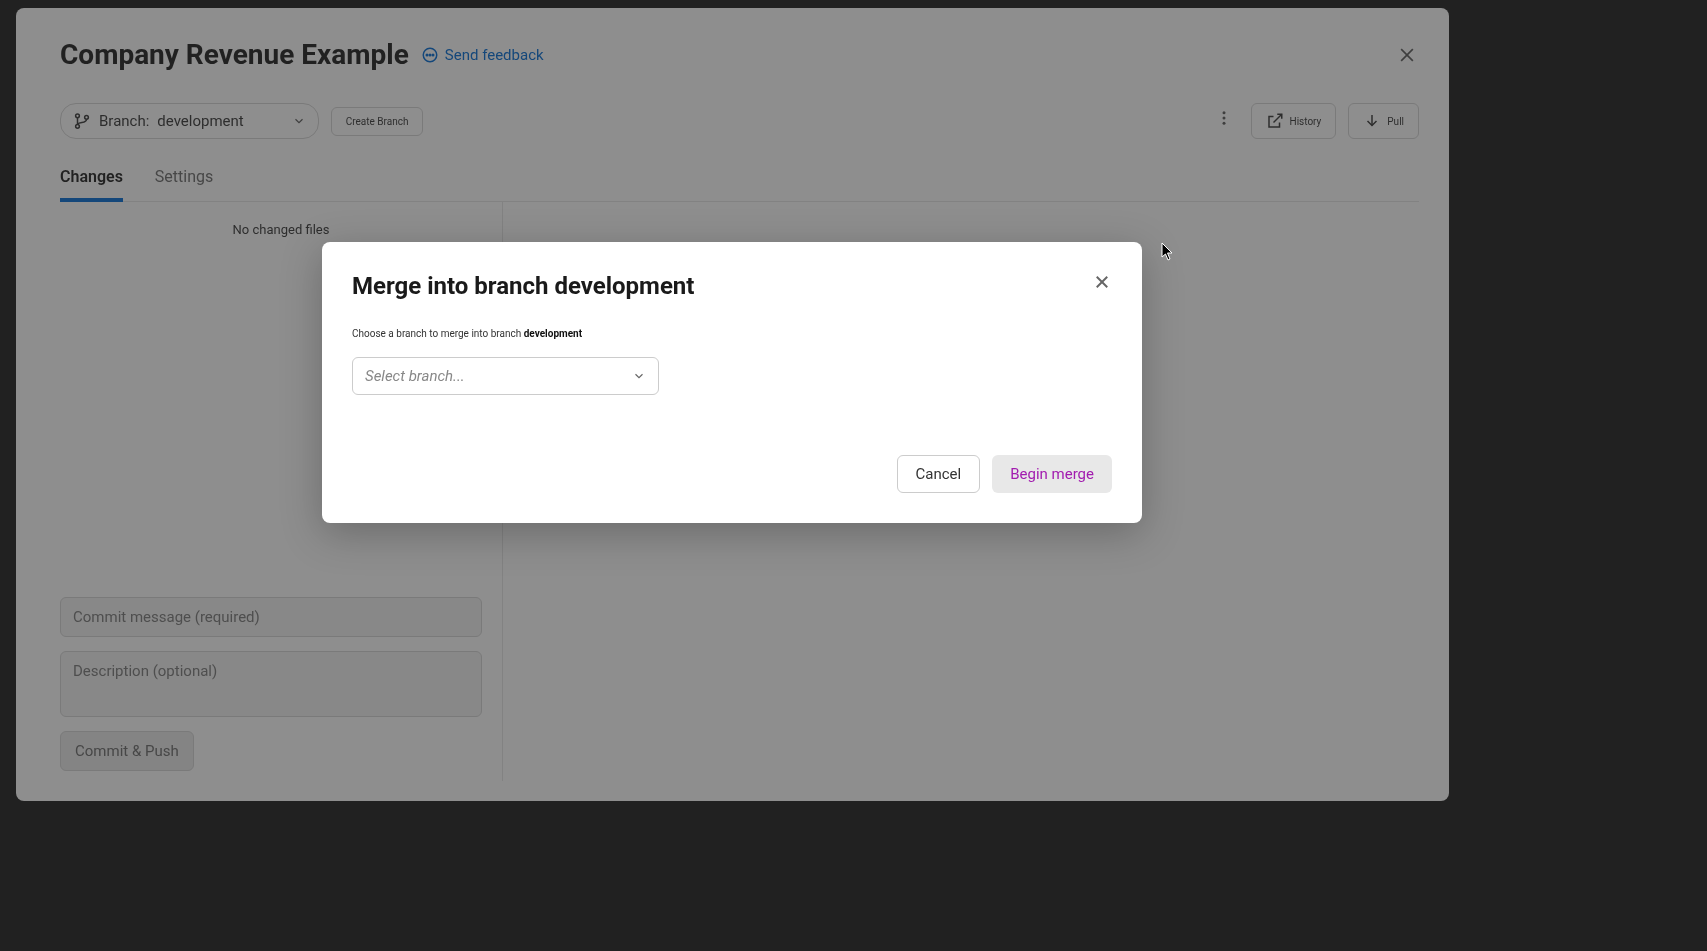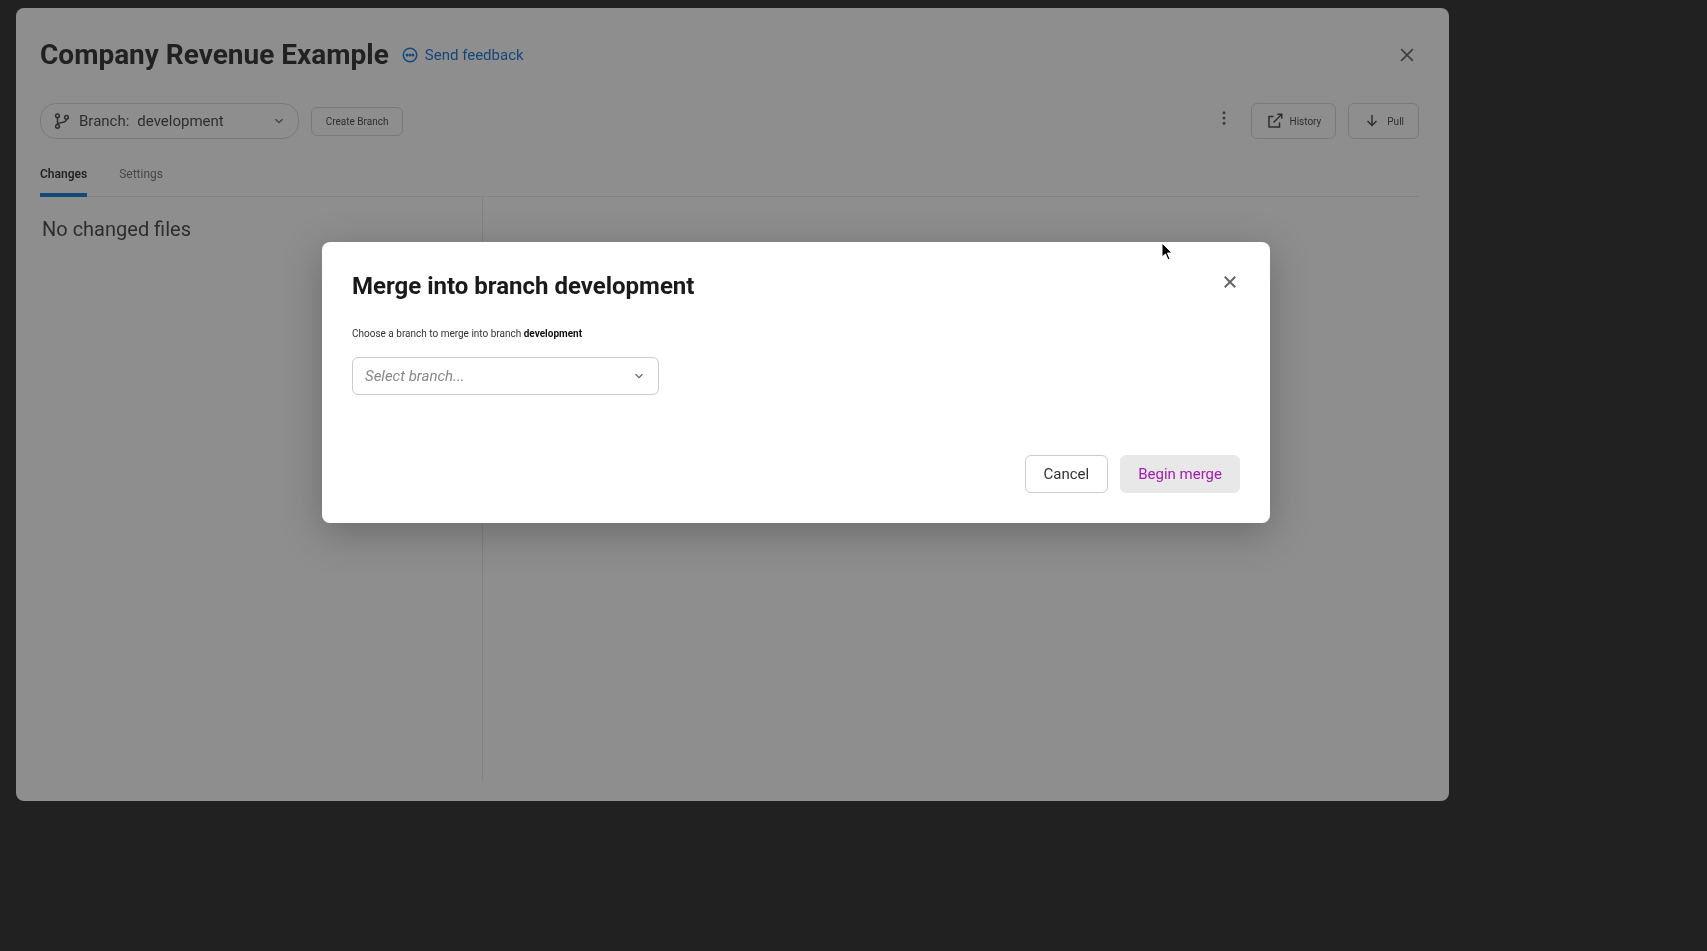--- a/index.html
+++ b/index.html
@@ -16,21 +16,21 @@
       overflow: hidden;
     }
     .main-window {
       position: absolute;
       top: 8px;
       left: 16px;
       right: 258px;
       bottom: 150px;
       background: #f5f5f5;
       border-radius: 8px;
-      padding: 30px 30px 20px 24px;
+      padding: 30px 30px 20px 44px;
       display: flex;
       flex-direction: column;
     }
     .window-header {
       display: flex;
       align-items: center;
       gap: 12px;
       margin-bottom: 32px;
     }
     .window-title {
@@ -104,21 +104,21 @@
       color: #555;
       cursor: pointer;
     }
     .tabs {
       display: flex;
       gap: 32px;
       border-bottom: 1px solid #ddd;
     }
     .tab {
       padding: 8px 0 12px 0;
-      font-size: 12px;
+      font-size: 16px;
       color: #666;
       cursor: pointer;
       border-bottom: 3px solid transparent;
       margin-bottom: -1px;
     }
     .tab.active {
       color: #1a1a1a;
       font-weight: 600;
       border-bottom-color: #0066cc;
       border-bottom-width: 4px;
@@ -129,24 +129,25 @@
       min-height: 0;
     }
     .sidebar {
       width: 443px;
       border-right: 1px solid #ddd;
       display: flex;
       flex-direction: column;
       padding-top: 20px;
     }
     .no-changes {
-      font-size: 20px;
+      font-size: 13px;
       color: #333;
       padding: 0 2px;
       flex: 1;
+      text-align: center;
     }
     .commit-section {
       display: flex;
       flex-direction: column;
       gap: 14px;
       padding-right: 20px;
       padding-bottom: 10px;
     }
     .commit-input {
       padding: 10px 12px;
@@ -183,21 +184,21 @@
     .overlay {
       position: absolute;
       inset: 0;
       background: rgba(40,40,40,0.5);
     }
     
     .modal {
       position: absolute;
       top: 242px;
       left: 322px;
-      width: 948px;
+      width: 820px;
       background: #fff;
       border-radius: 8px;
       box-shadow: 0 10px 40px rgba(0,0,0,0.25);
       padding: 30px;
     }
     .modal-header {
       display: flex;
       align-items: flex-start;
       justify-content: space-between;
       margin-bottom: 28px;
@@ -345,20 +346,27 @@
       <span>Changes</span>
     </div>
     <div class="tab">
       <span>Settings</span>
     </div>
   </div>
 
   <div class="content-area">
     <div class="sidebar">
       <div class="no-changes">No changed files</div>
+      <div class="commit-section">
+        <input class="commit-input" placeholder="Commit message (required)" style="">
+        <textarea class="commit-textarea" placeholder="Description (optional)" style=""></textarea>
+        <button class="commit-btn">
+          <span>Commit &amp; Push</span>
+        </button>
+      </div>
     </div>
     <div class="main-content"></div>
   </div>
 </div>
 
 <div class="overlay"></div>
 
 <div class="modal">
   <div class="modal-header">
     <span class="modal-title">Merge into branch development</span>

